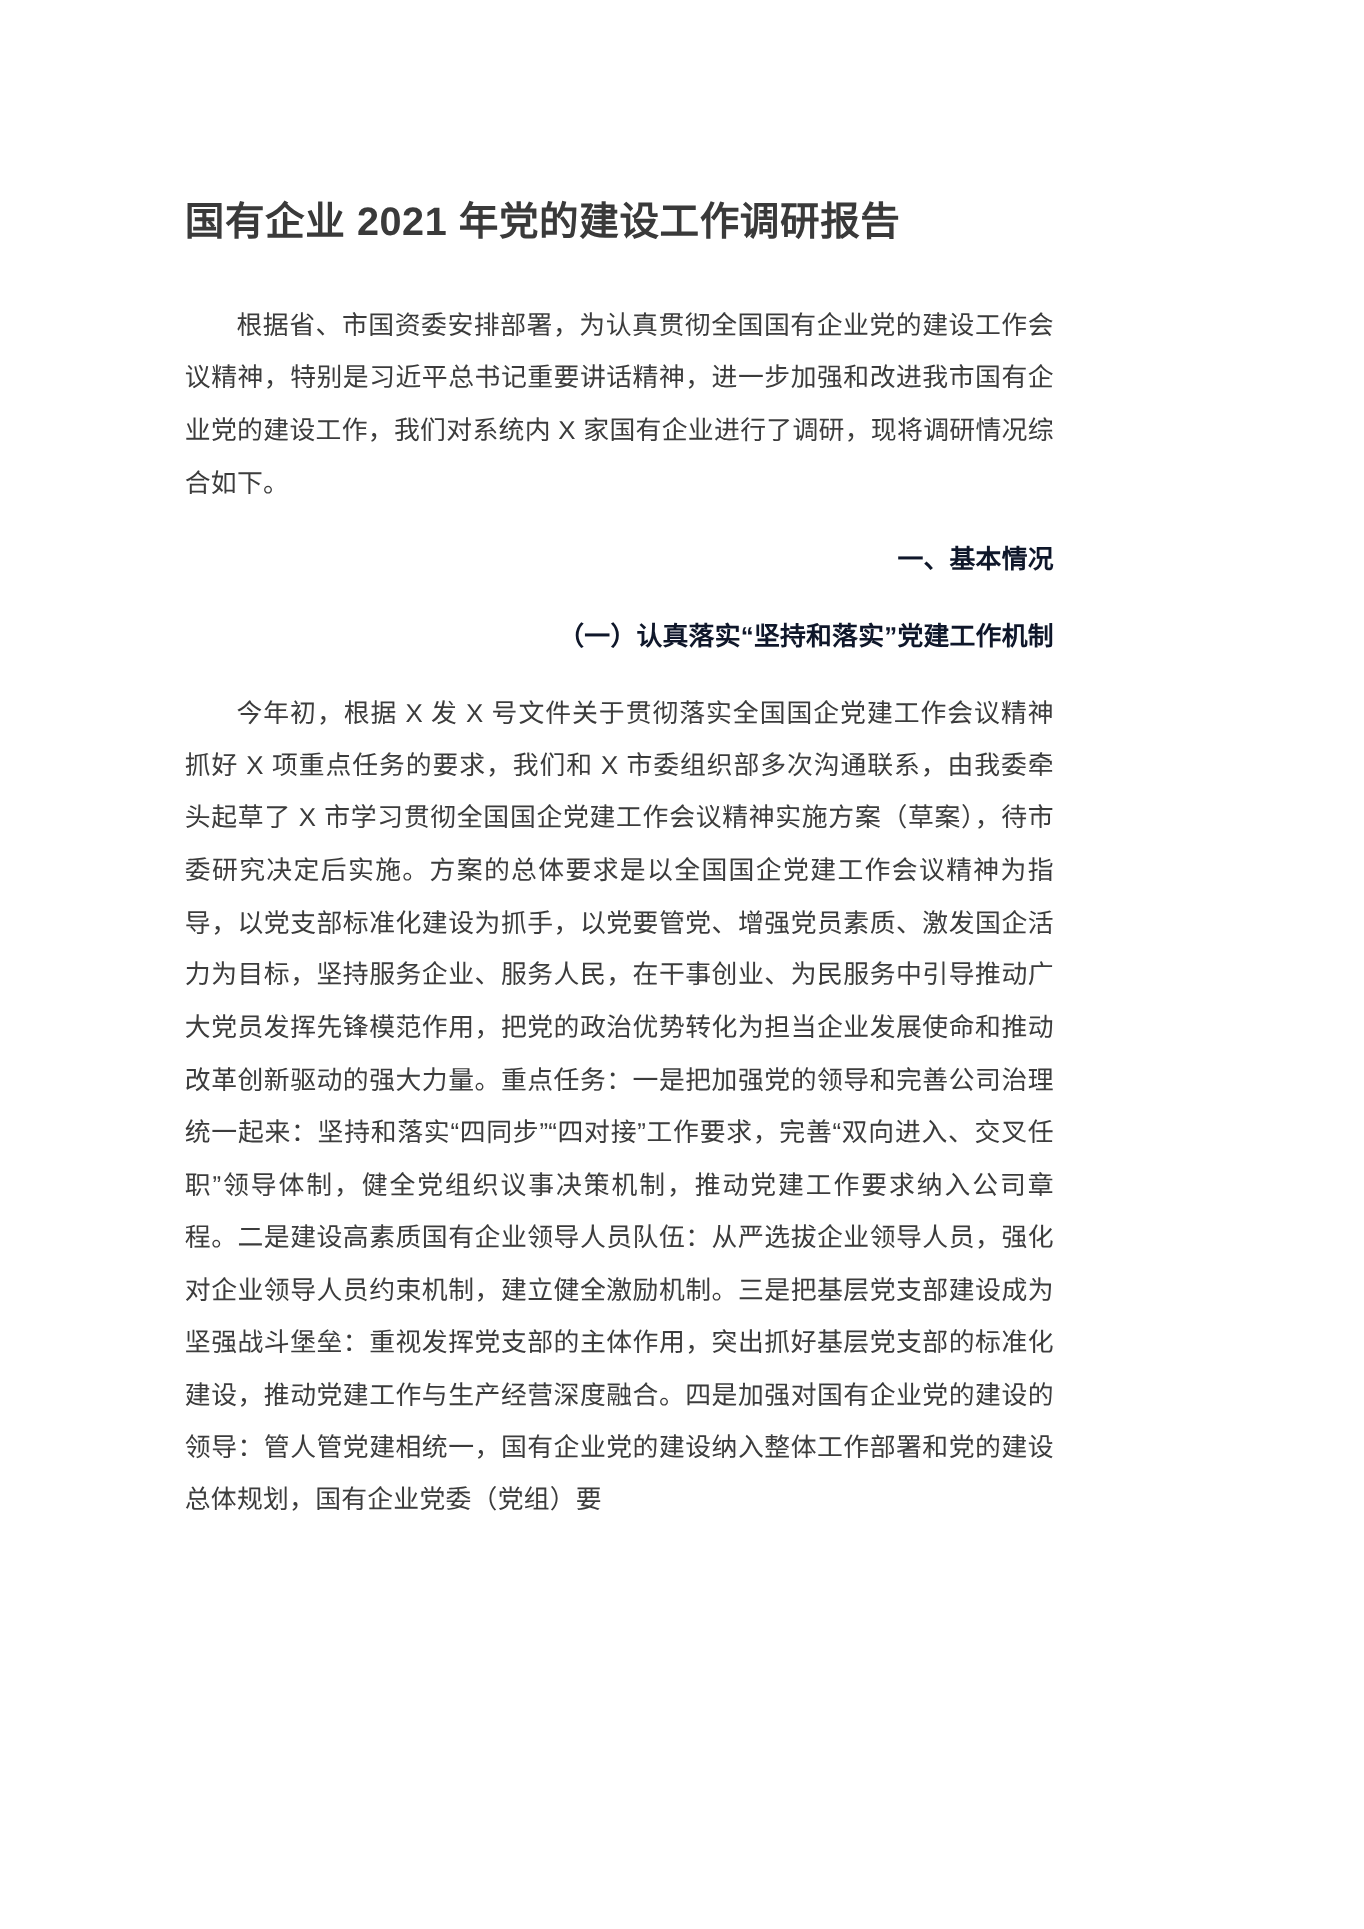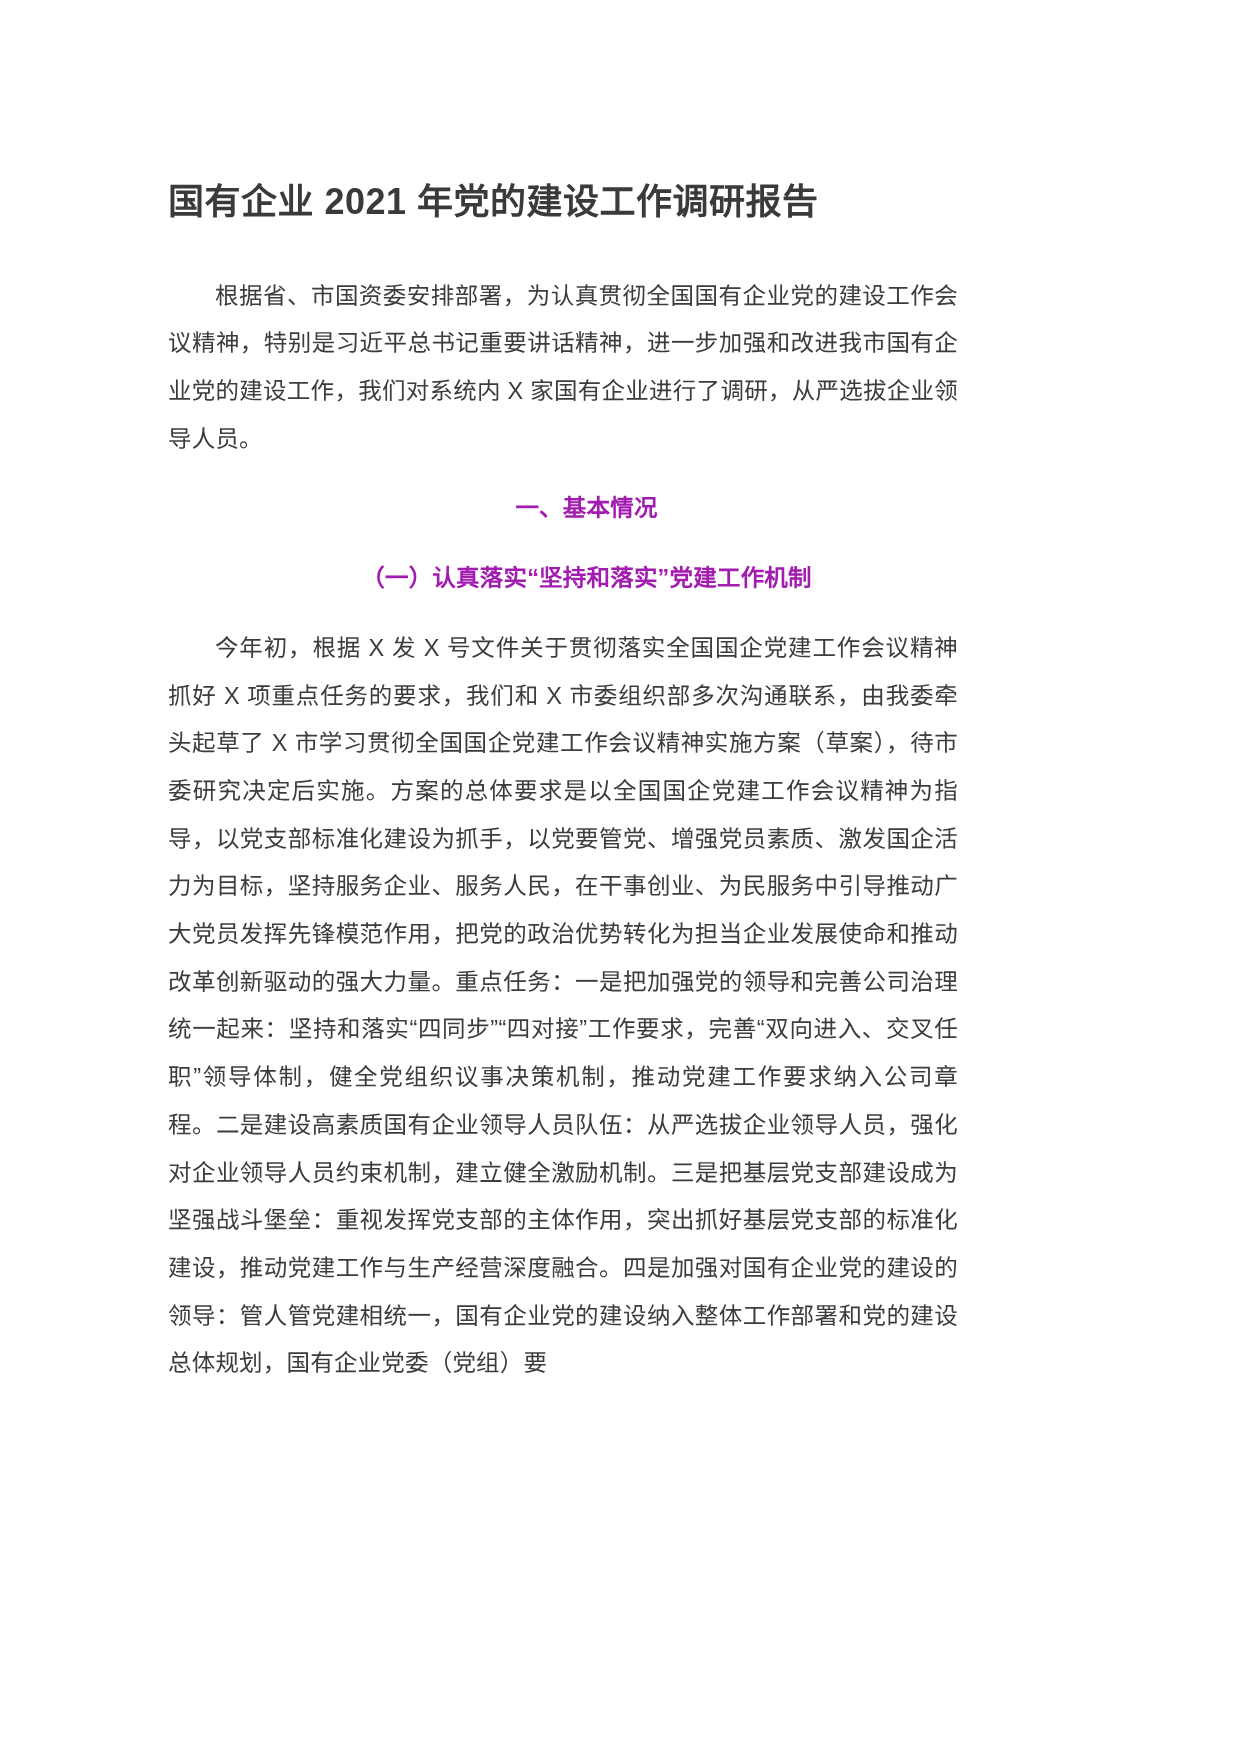--- a/index.html
+++ b/index.html
@@ -53,40 +53,40 @@
   }
   .para-gap-first {
     margin-top: 46px;
   }
   .para-gap {
     margin-top: 22px;
   }
   .heading {
     font-size: 23.5px;
     font-weight: 700;
-    color: #a21caf;
+    color: #0f172a;
     line-height: 2.03;
     margin: 0;
     text-indent: 2em;
     letter-spacing: 0.2px;
-    text-align: center;
+    text-align: right;
   }
   .h-gap {
     margin-top: 22px;
   }
 </style>
 </head>
 <body>
 
 <div class="page">
   <div class="content">
 
     <h1 class="doc-title">国有企业 2021 年党的建设工作调研报告</h1>
 
-    <p class="para indent para-gap-first">根据省、市国资委安排部署，为认真贯彻全国国有企业党的建设工作会议精神，特别是习近平总书记重要讲话精神，进一步加强和改进我市国有企业党的建设工作，我们对系统内 X 家国有企业进行了调研，从严选拔企业领导人员。</p>
+    <p class="para indent para-gap-first">根据省、市国资委安排部署，为认真贯彻全国国有企业党的建设工作会议精神，特别是习近平总书记重要讲话精神，进一步加强和改进我市国有企业党的建设工作，我们对系统内 X 家国有企业进行了调研，现将调研情况综合如下。</p>
 
     <p class="heading h-gap">一、基本情况</p>
 
     <p class="heading h-gap">（一）认真落实“坚持和落实”党建工作机制</p>
 
     <p class="para indent para-gap">今年初，根据 X 发 X 号文件关于贯彻落实全国国企党建工作会议精神抓好 X 项重点任务的要求，我们和 X 市委组织部多次沟通联系，由我委牵头起草了 X 市学习贯彻全国国企党建工作会议精神实施方案（草案），待市委研究决定后实施。方案的总体要求是以全国国企党建工作会议精神为指导，以党支部标准化建设为抓手，以党要管党、增强党员素质、激发国企活力为目标，坚持服务企业、服务人民，在干事创业、为民服务中引导推动广大党员发挥先锋模范作用，把党的政治优势转化为担当企业发展使命和推动改革创新驱动的强大力量。重点任务：一是把加强党的领导和完善公司治理统一起来：坚持和落实“四同步”“四对接”工作要求，完善“双向进入、交叉任职”领导体制，健全党组织议事决策机制，推动党建工作要求纳入公司章程。二是建设高素质国有企业领导人员队伍：从严选拔企业领导人员，强化对企业领导人员约束机制，建立健全激励机制。三是把基层党支部建设成为坚强战斗堡垒：重视发挥党支部的主体作用，突出抓好基层党支部的标准化建设，推动党建工作与生产经营深度融合。四是加强对国有企业党的建设的领导：管人管党建相统一，国有企业党的建设纳入整体工作部署和党的建设总体规划，国有企业党委（党组）要</p>
 
   </div>
 </div>
 

